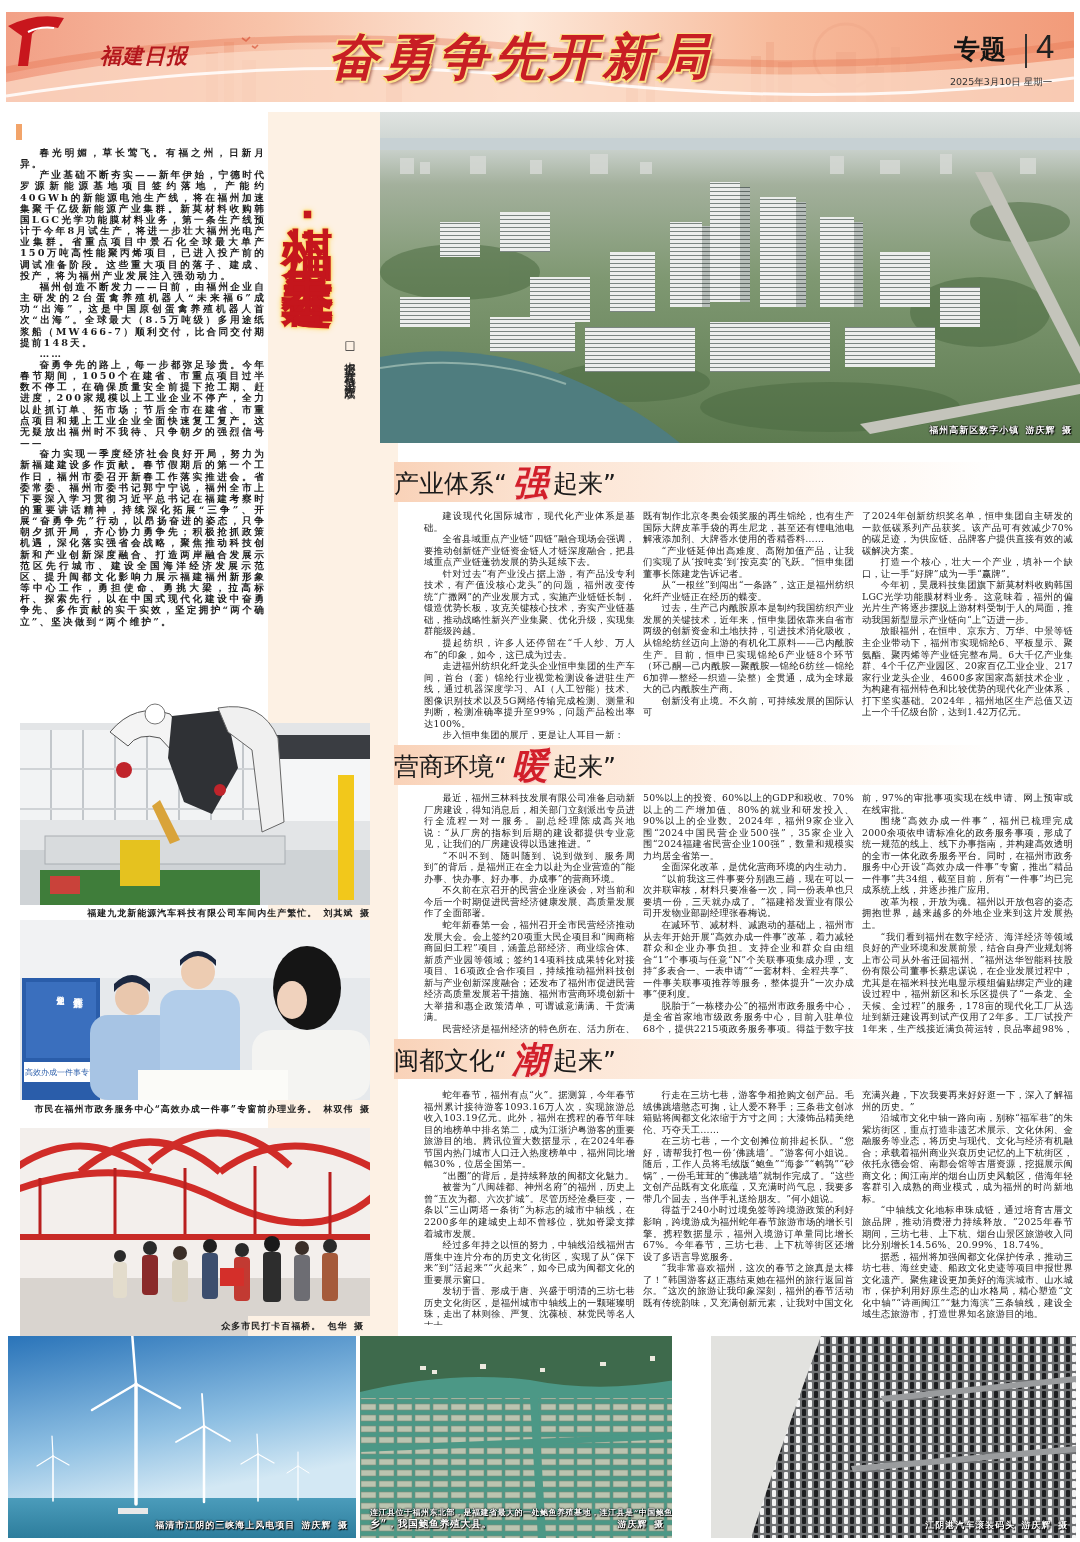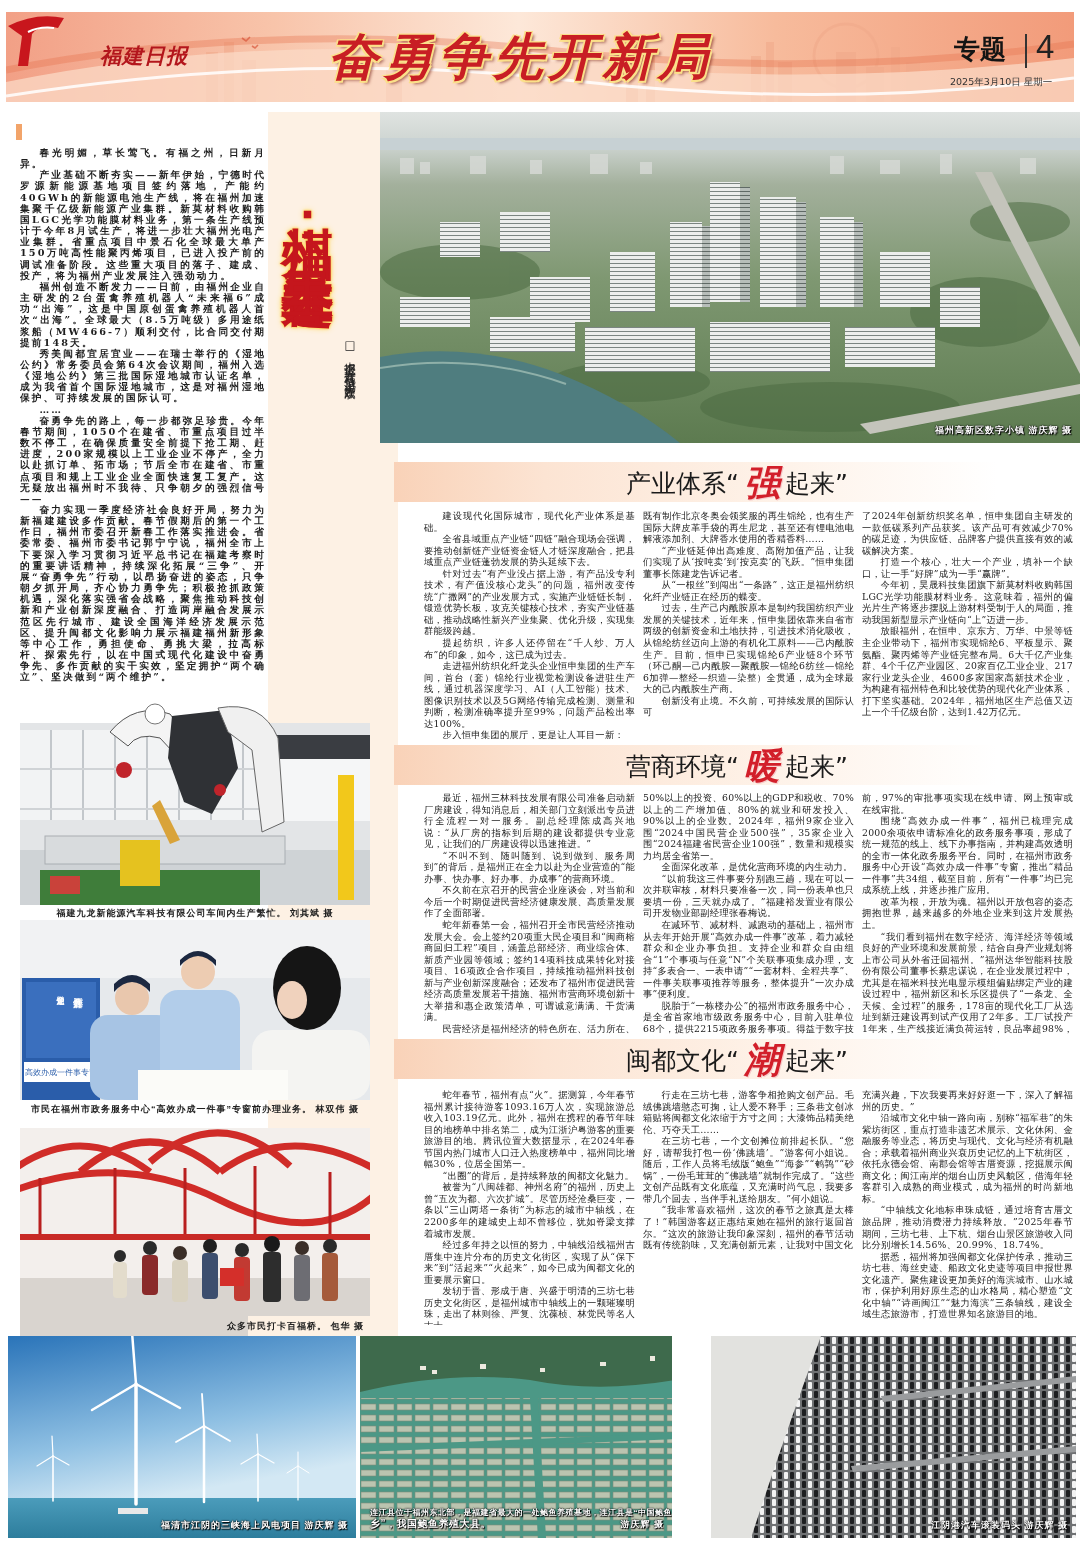--- a/index.html
+++ b/index.html
@@ -23,25 +23,25 @@
 .intro{position:absolute;left:20px;top:147px;width:246px;height:545px;overflow:hidden;font-family:"DejaVu Serif",serif;font-weight:bold;font-size:9.7px;letter-spacing:2.1px;line-height:11.15px;text-align:justify;color:#1d1d1d}
 .p{text-indent:2em}
 .p.cont{text-indent:0}
 
 .feature-title{position:absolute;left:278px;top:186px;writing-mode:vertical-rl;font-family:"DejaVu Sans",sans-serif;font-weight:900;font-size:52px;line-height:60px;letter-spacing:-1px;color:#c5161d;
   text-shadow:0 0 3px #ffd24a,0 0 6px #ffe08a,0 0 2px #ffcf3f}
 .byline{position:absolute;left:342px;top:338px;writing-mode:vertical-rl;font-size:11.5px;letter-spacing:1px;color:#222;white-space:nowrap}
 
 .photo{position:absolute;overflow:hidden}
 .photo svg{display:block}
-.cap{position:absolute;font-family:Liberation Sans, sans-serif;font-weight:bold;font-size:9px;letter-spacing:1px;color:#222;white-space:nowrap;text-align:center}
+.cap{position:absolute;font-family:Liberation Mono, monospace;font-weight:bold;font-size:9px;letter-spacing:1px;color:#222;white-space:nowrap;text-align:right}
 .cap-w{color:#fff;text-shadow:0 0 2px #000,0 0 1px #000,1px 1px 1px #000}
 
 .band{position:absolute;left:394px;width:686px;height:40px;background:linear-gradient(90deg,#f9d2b8 0%,#fce4d3 22%,#fef2e8 55%,#ffffff 88%)}
-.band-title{position:absolute;left:0;right:0;top:0;height:36px;line-height:40px;text-align:center;white-space:nowrap;font-family:"DejaVu Sans",sans-serif;font-size:25px;color:#1a1a1a}
+.band-title{position:absolute;left:0;right:0;top:0;height:36px;line-height:40px;text-align:left;white-space:nowrap;font-family:"DejaVu Sans",sans-serif;font-size:25px;color:#1a1a1a}
 .band-title .key{display:inline-block;font-family:"DejaVu Serif",serif;font-size:36px;font-weight:900;font-style:italic;color:#d21f2a;margin:0 5px;vertical-align:-3px;text-shadow:1px 1px 0 #f6c9c9}
 
 .col{position:absolute;width:211px;overflow:hidden;font-family:"DejaVu Serif",serif;font-size:9.3px;line-height:11.55px;letter-spacing:.25px;text-align:justify;color:#222}
 </style>
 </head>
 <body>
 
 <div id="header" class="abs">
   <svg width="1068" height="90" viewBox="0 0 1068 90">
     <defs>
@@ -95,21 +95,20 @@
   <div class="issue-date">2025年3月10日  星期一</div>
 </div>
 
 <div id="cream-band" class="abs"></div>
 <div class="abs corner-mark"></div>
 
 <div class="intro">
   <p class="p">春光明媚，草长莺飞。有福之州，日新月异。</p>
   <p class="p">产业基础不断夯实——新年伊始，宁德时代罗源新能源基地项目签约落地，产能约40GWh的新能源电池生产线，将在福州加速集聚千亿级新能源产业集群。新莫材料收购韩国LGC光学功能膜材料业务，第一条生产线预计于今年8月试生产，将进一步壮大福州光电产业集群。省重点项目中景石化全球最大单产150万吨高性能聚丙烯项目，已进入投产前的调试准备阶段。这些重大项目的落子、建成、投产，将为福州产业发展注入强劲动力。</p>
   <p class="p">福州创造不断发力——日前，由福州企业自主研发的2台蛋禽养殖机器人“未来福6”成功“出海”，这是中国原创蛋禽养殖机器人首次“出海”。全球最大（8.5万吨级）多用途纸浆船（MW466-7）顺利交付，比合同交付期提前148天。</p>
-  <p class="p">秀美闽都宜居宜业——在瑞士举行的《湿地公约》常务委员会第64次会议期间，福州入选《湿地公约》第三批国际湿地城市认证名单，成为我省首个国际湿地城市，这是对福州湿地保护、可持续发展的国际认可。</p>
   <p class="p">……</p>
   <p class="p">奋勇争先的路上，每一步都弥足珍贵。今年春节期间，1050个在建省、市重点项目过半数不停工，在确保质量安全前提下抢工期、赶进度，200家规模以上工业企业不停产，全力以赴抓订单、拓市场；节后全市在建省、市重点项目和规上工业企业全面快速复工复产。这无疑放出福州时不我待、只争朝夕的强烈信号——</p>
   <p class="p">奋力实现一季度经济社会良好开局，努力为新福建建设多作贡献。春节假期后的第一个工作日，福州市委召开新春工作落实推进会。省委常委、福州市委书记郭宁宁说，福州全市上下要深入学习贯彻习近平总书记在福建考察时的重要讲话精神，持续深化拓展“三争”、开展“奋勇争先”行动，以昂扬奋进的姿态，只争朝夕抓开局，齐心协力勇争先；积极抢抓政策机遇，深化落实强省会战略，聚焦推动科技创新和产业创新深度融合、打造两岸融合发展示范区先行城市、建设全国海洋经济发展示范区、提升闽都文化影响力展示福建福州新形象等中心工作，勇担使命、勇挑大梁，拉高标杆、探索先行，以在中国式现代化建设中奋勇争先、多作贡献的实干实效，坚定拥护“两个确立”、坚决做到“两个维护”。</p>
 </div>
 
 <div class="feature-title">福州：奋进在春天里</div>
 <div class="byline">□本报记者  方炜杭  见习记者  陈欢欢</div>
 
 <div class="photo" style="left:380px;top:112px;width:700px;height:331px">
   <svg width="700" height="331" viewBox="0 0 700 331">
@@ -334,20 +333,21 @@
 <div class="col" style="left:424px;top:1089px;height:236px">
   <p class="p">蛇年春节，福州有点“火”。据测算，今年春节福州累计接待游客1093.16万人次，实现旅游总收入103.19亿元。此外，福州在携程的春节年味目的地榜单中排名第二，成为江浙沪粤游客的重要旅游目的地。腾讯位置大数据显示，在2024年春节国内热门城市人口迁入热度榜单中，福州同比增幅30%，位居全国第一。</p>
   <p class="p">“出圈”的背后，是持续释放的闽都文化魅力。</p>
   <p class="p">被誉为“八闽雄都、神州名府”的福州，历史上曾“五次为都、六次扩城”。尽管历经沧桑巨变，一条以“三山两塔一条街”为标志的城市中轴线，在2200多年的建城史上却不曾移位，犹如脊梁支撑着城市发展。</p>
   <p class="p">经过多年持之以恒的努力，中轴线沿线福州古厝集中连片分布的历史文化街区，实现了从“保下来”到“活起来”“火起来”，如今已成为闽都文化的重要展示窗口。</p>
   <p class="p">发轫于晋、形成于唐、兴盛于明清的三坊七巷历史文化街区，是福州城市中轴线上的一颗璀璨明珠，走出了林则徐、严复、沈葆桢、林觉民等名人志士。</p>
 </div>
 <div class="col" style="left:643px;top:1089px;height:236px">
   <p class="p">行走在三坊七巷，游客争相抢购文创产品。毛绒佛跳墙憨态可掬，让人爱不释手；三条巷文创冰箱贴将闽都文化浓缩于方寸之间；大漆饰品精美绝伦、巧夺天工……</p>
   <p class="p">在三坊七巷，一个文创摊位前排起长队。“您好，请帮我打包一份‘佛跳墙’。”游客何小姐说。随后，工作人员将毛绒版“鲍鱼”“海参”“鹌鹑”“砂锅”，一份毛茸茸的“佛跳墙”就制作完成了。“这些文创产品既有文化底蕴，又充满时尚气息，我要多带几个回去，当伴手礼送给朋友。”何小姐说。</p>
+  <p class="p">得益于240小时过境免签等跨境游政策的利好影响，跨境游成为福州蛇年春节旅游市场的增长引擎。携程数据显示，福州入境游订单量同比增长67%。今年春节，三坊七巷、上下杭等街区还增设了多语言导览服务。</p>
   <p class="p">“我非常喜欢福州，这次的春节之旅真是太棒了！”韩国游客赵正惠结束她在福州的旅行返回首尔。“这次的旅游让我印象深刻，福州的春节活动既有传统韵味，又充满创新元素，让我对中国文化</p>
 </div>
 <div class="col" style="left:862px;top:1089px;height:236px">
   <p class="p cont">充满兴趣，下次我要再来好好逛一下，深入了解福州的历史。”</p>
   <p class="p">沿城市文化中轴一路向南，别称“福军巷”的朱紫坊街区，重点打造非遗艺术展示、文化休闲、金融服务等业态，将历史与现代、文化与经济有机融合；承载着福州商业兴衰历史记忆的上下杭街区，依托永德会馆、南郡会馆等古厝资源，挖掘展示闽商文化；闽江南岸的烟台山历史风貌区，借海年轻客群引入成熟的商业模式，成为福州的时尚新地标。</p>
   <p class="p">“中轴线文化地标串珠成链，通过培育古厝文旅品牌，推动消费潜力持续释放。”2025年春节期间，三坊七巷、上下杭、烟台山景区旅游收入同比分别增长14.56%、20.99%、18.74%。</p>
   <p class="p">据悉，福州将加强闽都文化保护传承，推动三坊七巷、海丝史迹、船政文化史迹等项目申报世界文化遗产。聚焦建设更加美好的海滨城市、山水城市，保护利用好原生态的山水格局，精心塑造“文化中轴”“诗画闽江”“魅力海滨”三条轴线，建设全域生态旅游市，打造世界知名旅游目的地。</p>
 </div>
 
 <div class="photo" style="left:8px;top:1336px;width:348px;height:202px">

